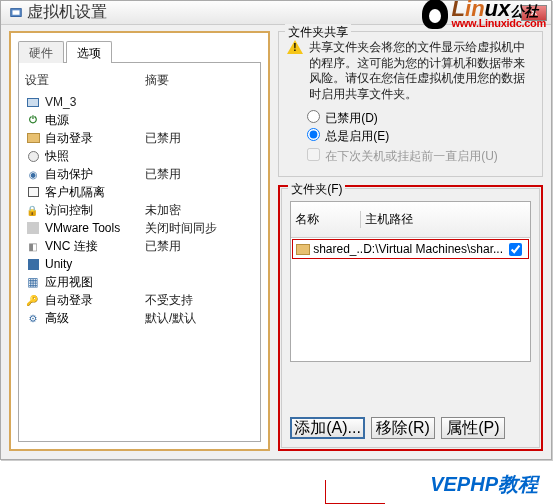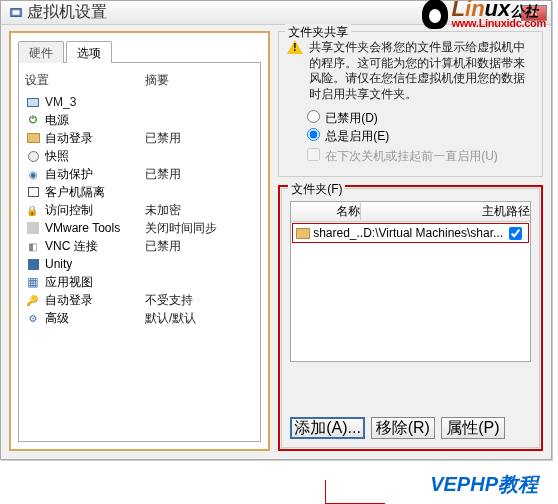--- a/index.html
+++ b/index.html
@@ -72,21 +72,21 @@
   .warn-text { font-size:12px; line-height:1.3; color:#222; }
   .radio-row, .check-row { display:flex; align-items:flex-start; height:18px; margin-left:20px; }
   .radio-row input, .check-row input { margin-right:5px; }
   .check-row { color:#999; margin-top:2px; }
 
   .folders-group { flex:1; display:flex; flex-direction:column; border:2px solid #c00; padding:1px; }
   .folders-inner { flex:1; border:1px solid #ccc; background:#f0f0f0; padding:8px 8px; position:relative; display:flex; flex-direction:column;gap:47px; }
   .folders-title { position:absolute; top:-8px; left:6px; background:#f0f0f0; padding:0 3px; }
 
   .folder-list { border:1px solid #aaa; background:#fff; flex:1; margin-top:4px; margin-bottom:8px; }
-  .fl-header { display:flex; background:linear-gradient(#fff,#eee); border-bottom:1px solid #ccc; height:20px; align-items:center;text-align:right; }
+  .fl-header { display:flex; background:linear-gradient(#fff,#eee); border-bottom:1px solid #ccc; height:36px; align-items:center; }
   .fl-h-col1 { width:70px; padding-left:4px; border-right:1px solid #ccc; }
   .fl-h-col2 { flex:1; padding-left:4px; }
   .fl-row { display:flex; height:20px; align-items:center; border:1px solid #c00; margin:1px; }
   .fl-r-icon { width:14px; height:11px; background:#e8c070; border:1px solid #b89040; margin:0 3px; flex-shrink:0; }
   .fl-r-col1 { width:50px; white-space:nowrap; overflow:hidden; }
   .fl-r-col2 { flex:1; white-space:nowrap; overflow:hidden; }
   .fl-r-chk { margin:0 6px; }
 
   .btn-row { display:flex; gap:6px; justify-content:flex-start; }
   .btn { height:22px; padding:0 2px; border:1px solid #888; background:linear-gradient(#fdfdfd,#e4e4e4); font-size:16px; display:flex; align-items:center; justify-content:center; min-width:64px; }

